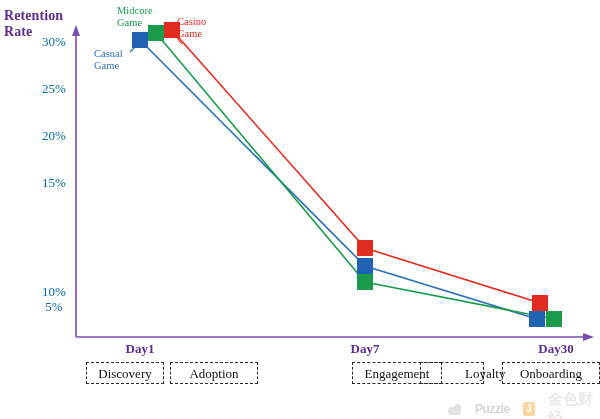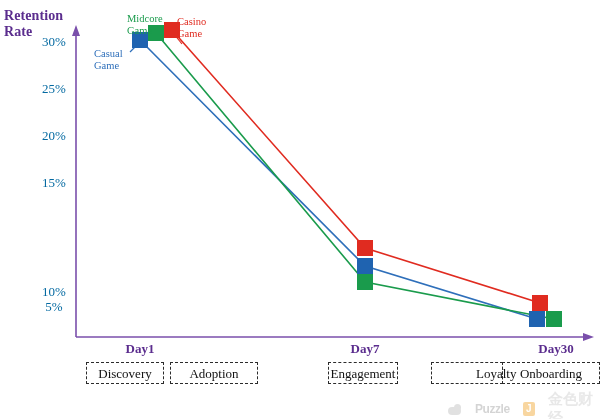--- a/index.html
+++ b/index.html
@@ -188,33 +188,33 @@
     <rect x="357" y="258" width="16" height="16" fill="#1f63b0"></rect>
     <rect x="357" y="274" width="16" height="16" fill="#1a9b4c"></rect>
 
     <rect x="532" y="295" width="16" height="16" fill="#e02b20"></rect>
     <rect x="529" y="311" width="16" height="16" fill="#1f63b0"></rect>
     <rect x="546" y="311" width="16" height="16" fill="#1a9b4c"></rect>
   </svg>
 
   <div class="series-label casual" style="left:94px; top:48px;">Casual
 Game</div>
-  <div class="series-label midcore" style="left:127px; top:5px;margin-top:8px;">Midcore
+  <div class="series-label midcore" style="left:117px; top:5px;">Midcore
 Game</div>
   <div class="series-label casino" style="left:177px; top:16px;">Casino
 Game</div>
 
   <div class="xtick" style="left:140px; top:342px;">Day1</div>
   <div class="xtick" style="left:365px; top:342px;">Day7</div>
   <div class="xtick" style="left:556px; top:342px;">Day30</div>
 
   <div class="stage-box" style="left:86px; width:78px;">Discovery</div>
   <div class="stage-box" style="left:170px; width:88px;">Adoption</div>
-  <div class="stage-box" style="left:328px; width:70px;">Engagement</div>
-  <div class="stage-box" style="left:431px; width:72px;padding-left:44px;">Loyalty</div>
+  <div class="stage-box" style="left:352px; width:90px;">Engagement</div>
+  <div class="stage-box" style="left:420px; width:64px;padding-left:44px;">Loyalty</div>
   <div class="stage-box" style="left:502px; width:98px;">Onboarding</div>
 
   <div class="watermark">
     <div class="wm-cloud"></div>
     <div class="wm-puzzle">Puzzle</div>
     <div class="wm-badge">J</div>
     <div class="wm-cn">金色财经</div>
   </div>
 
 </div>

